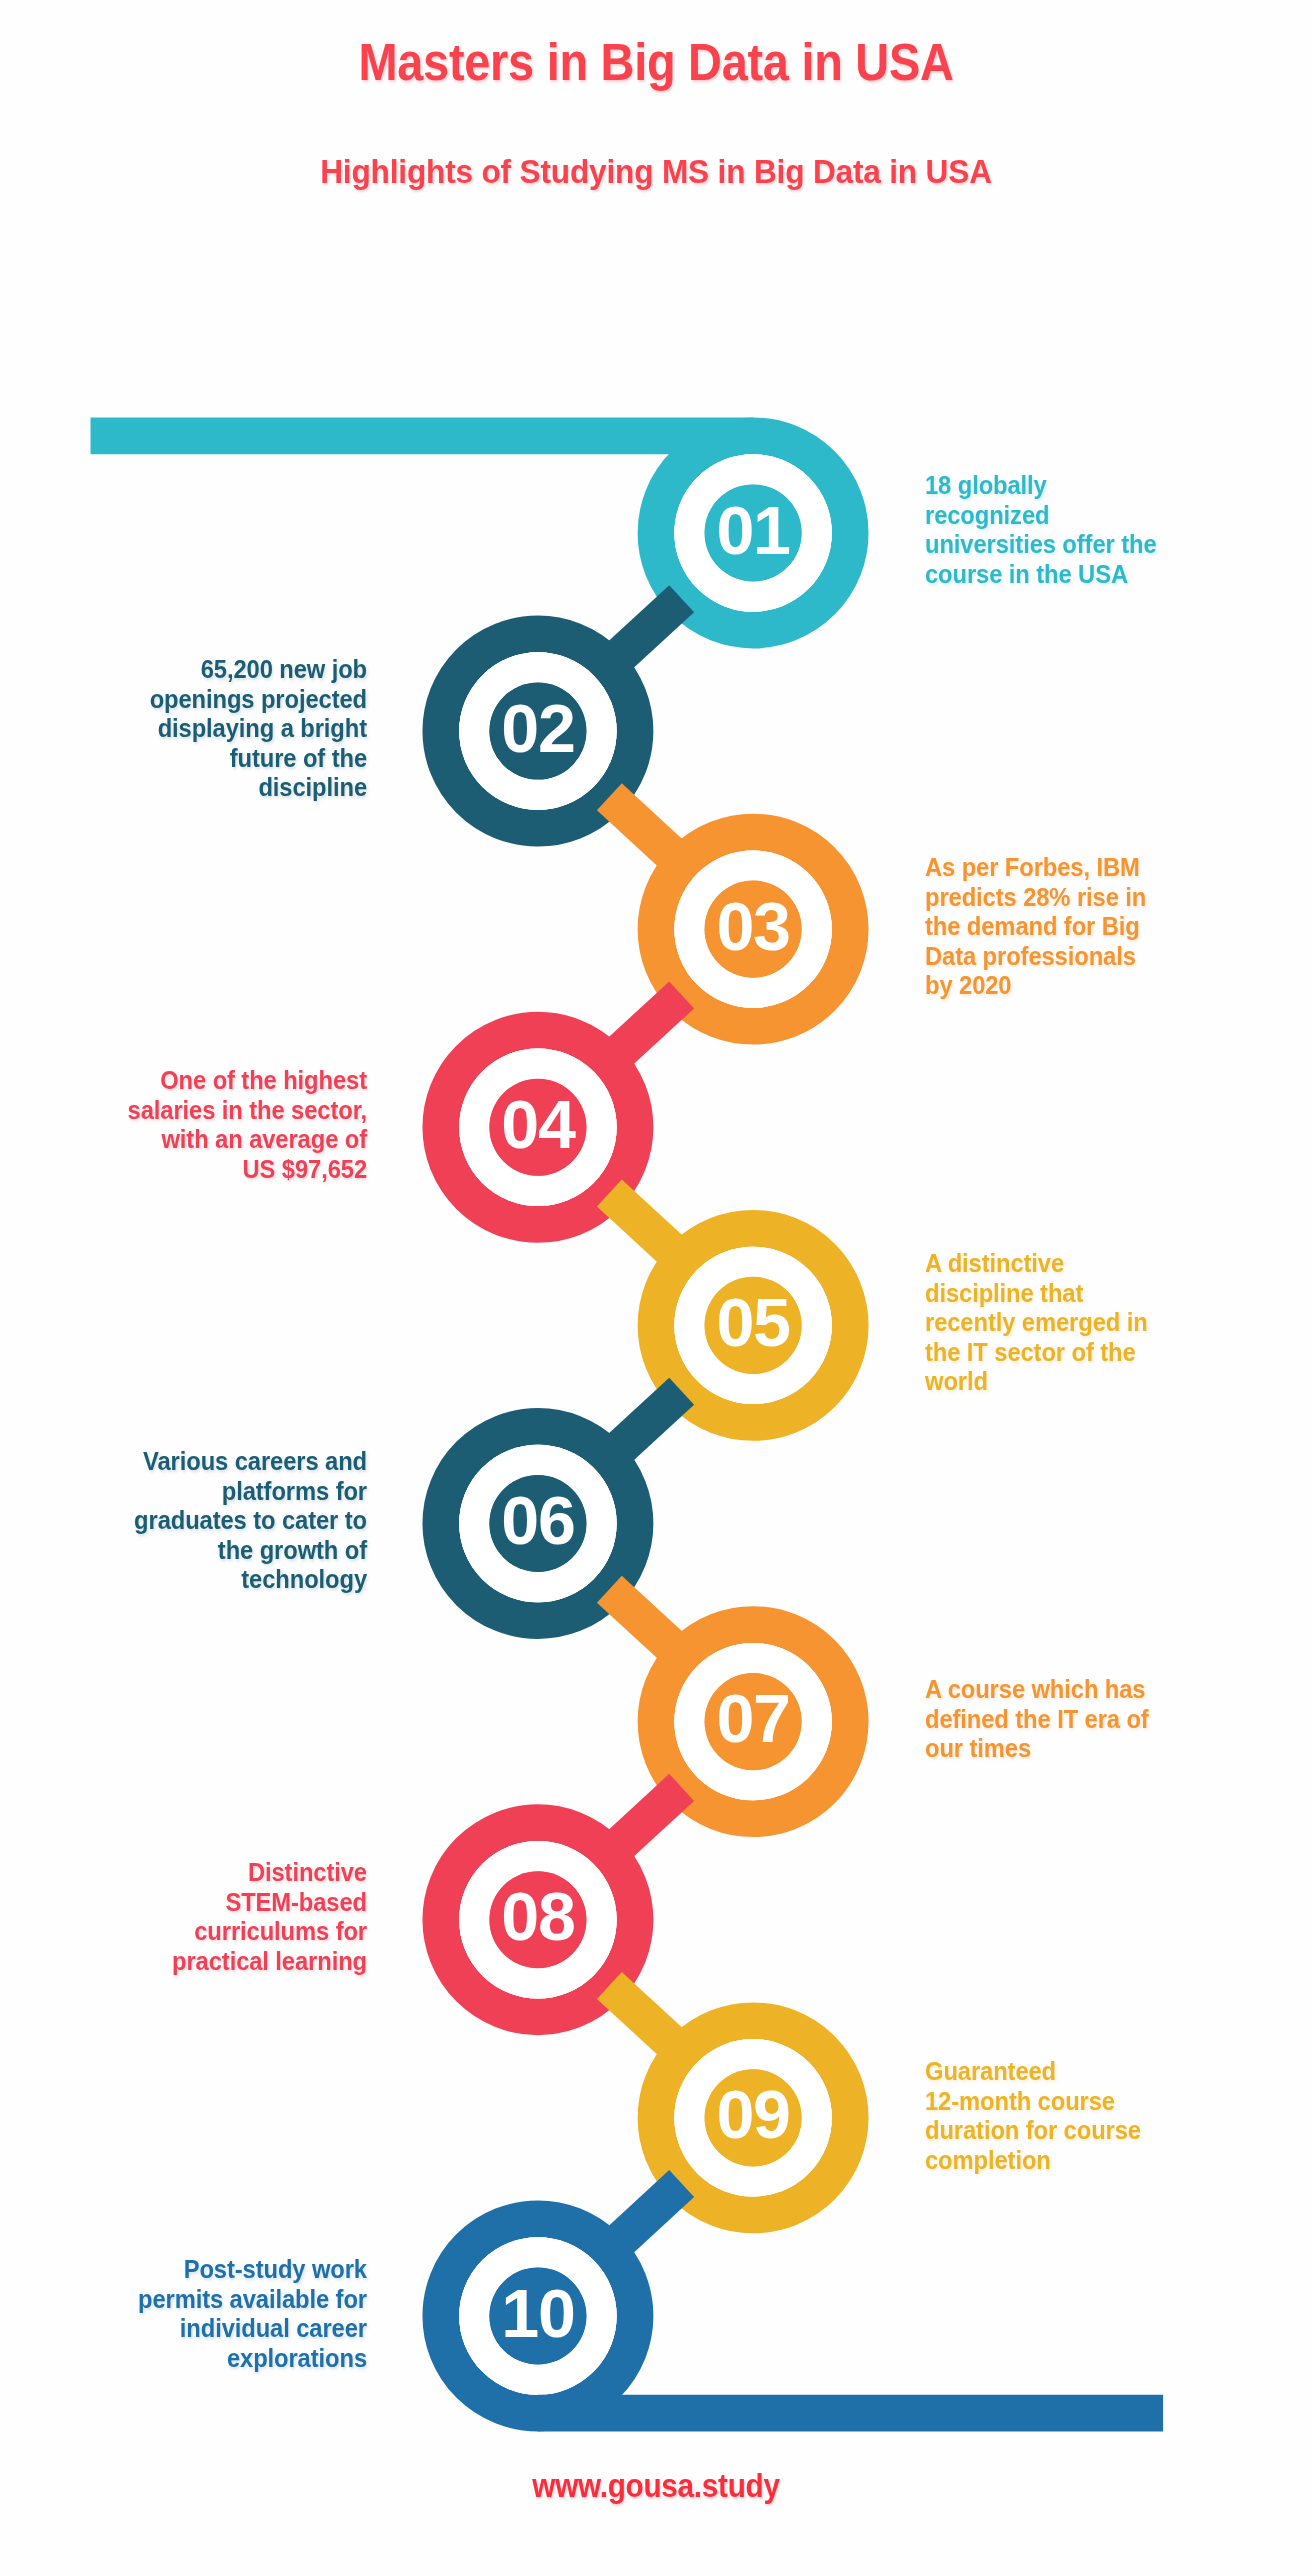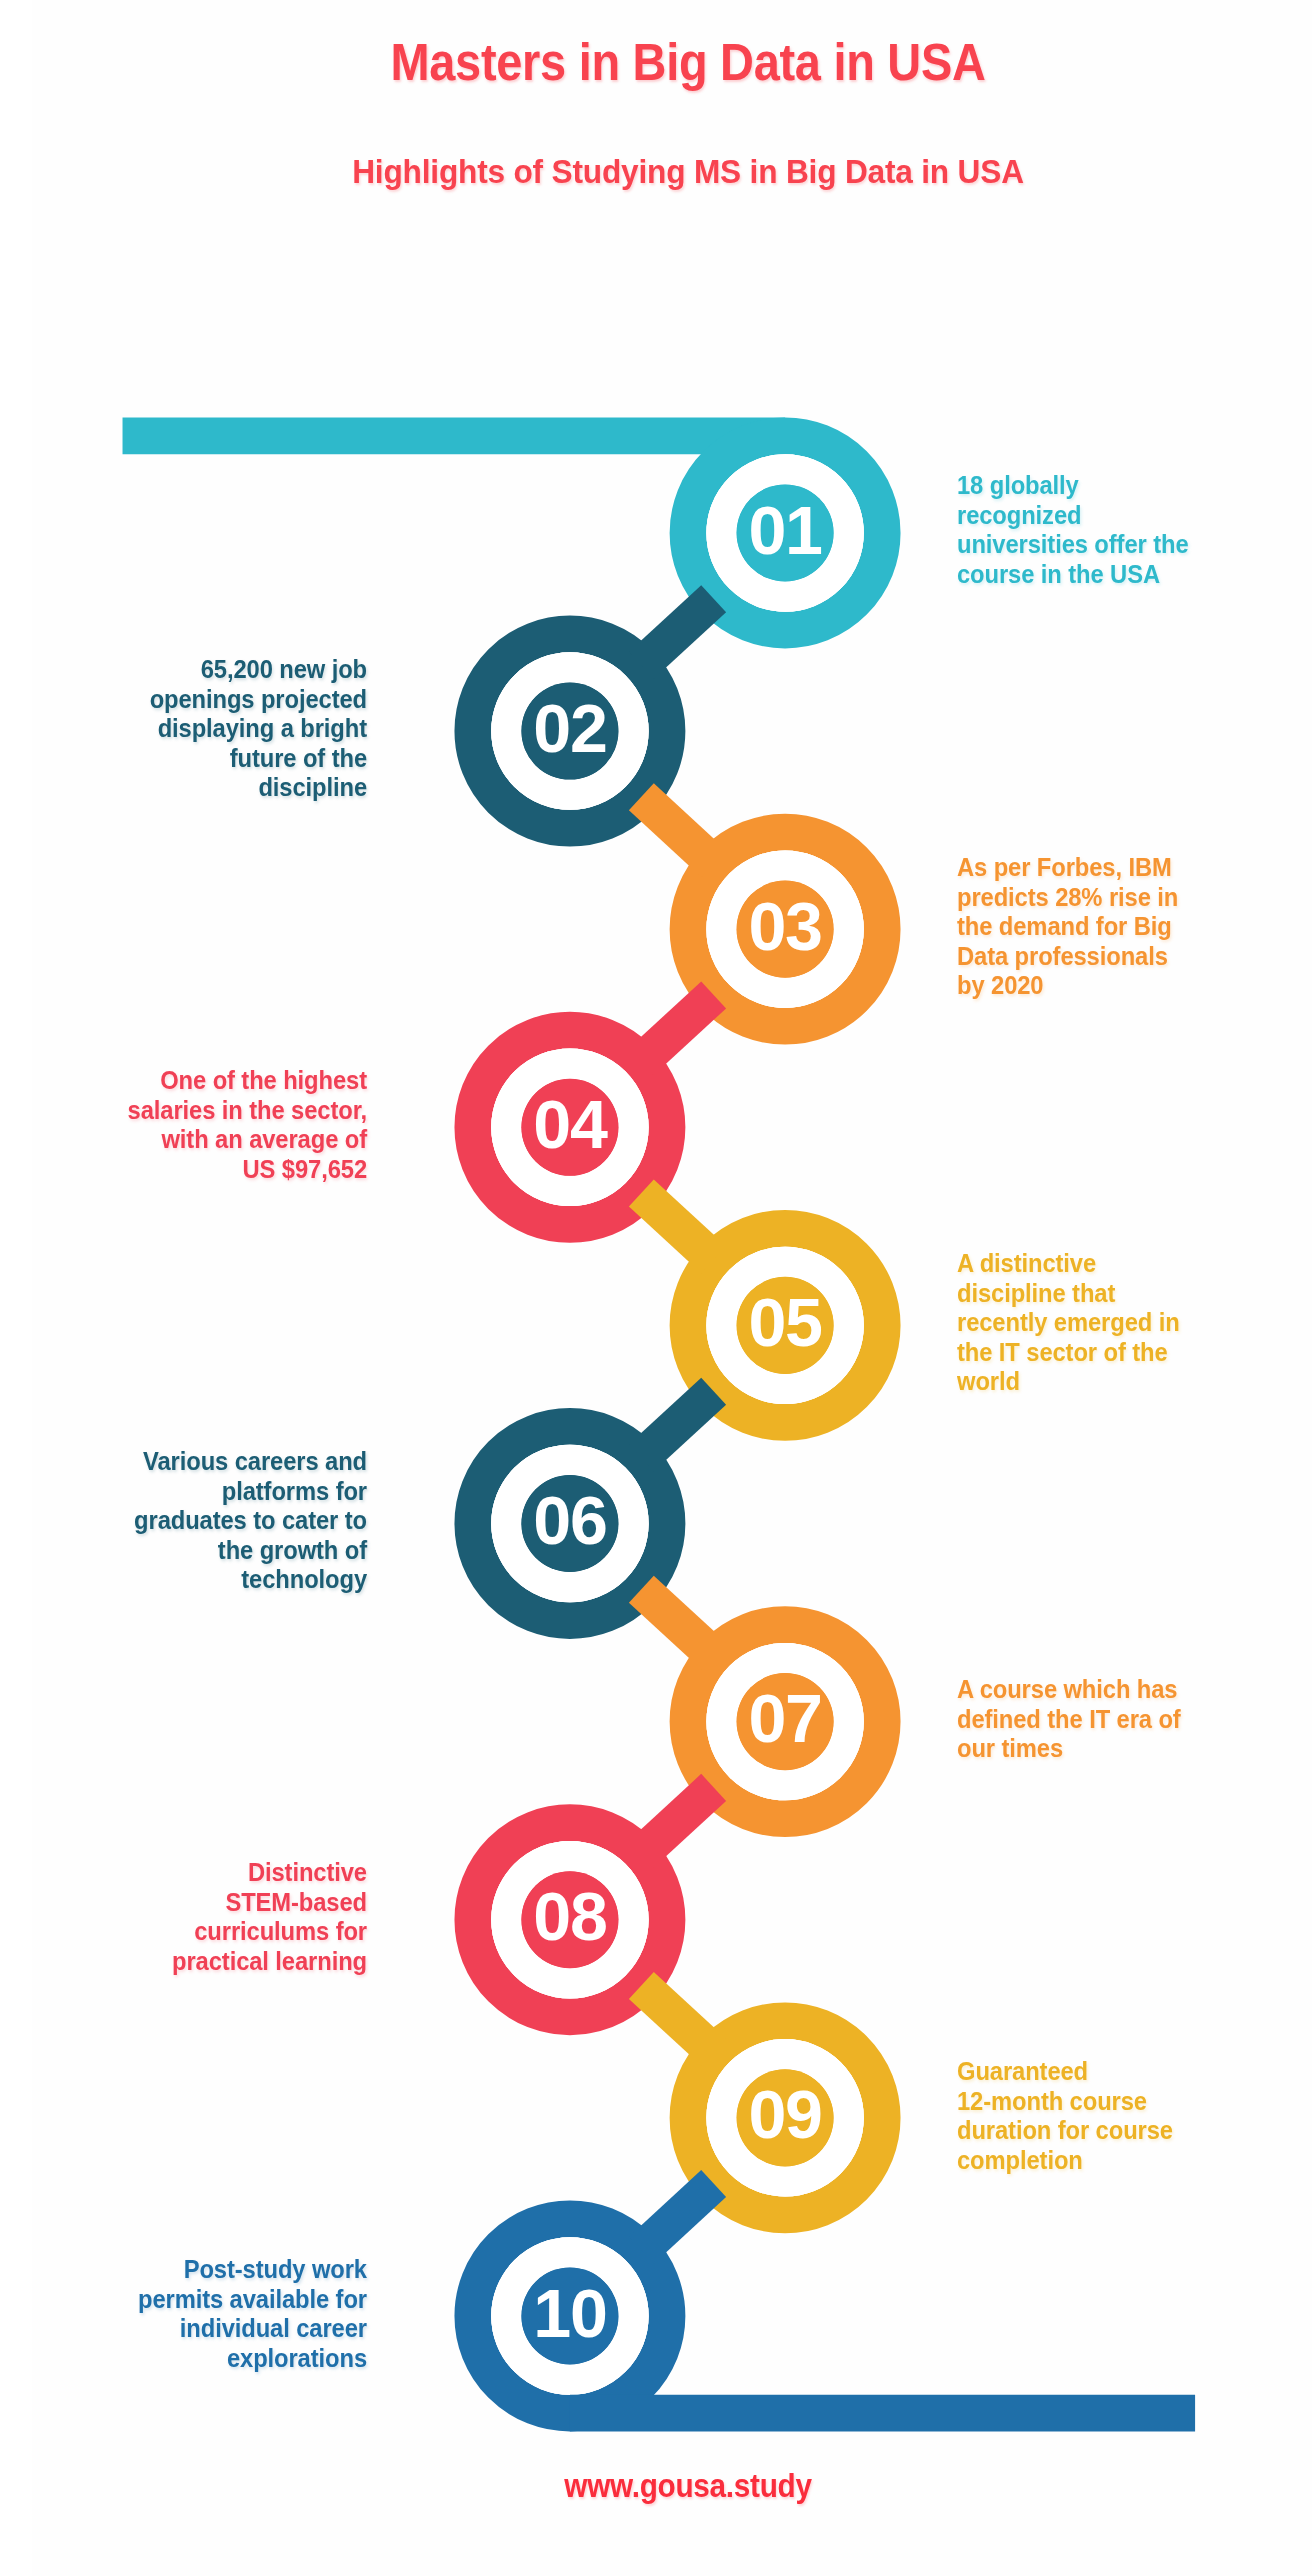--- a/index.html
+++ b/index.html
@@ -12,21 +12,20 @@
     width: 1312px;
     height: 2576px;
     position: relative;
     font-family: "Liberation Sans", sans-serif;
     overflow: hidden;
   }
   .page {
     position: absolute;
     inset: 0;
     background: #fefefe;
-    margin-left: 32px;
   }
 
   
   .title-block {
     position: absolute;
     top: 36px;
     left: 0;
     width: 1312px;
     text-align: center;
   }

